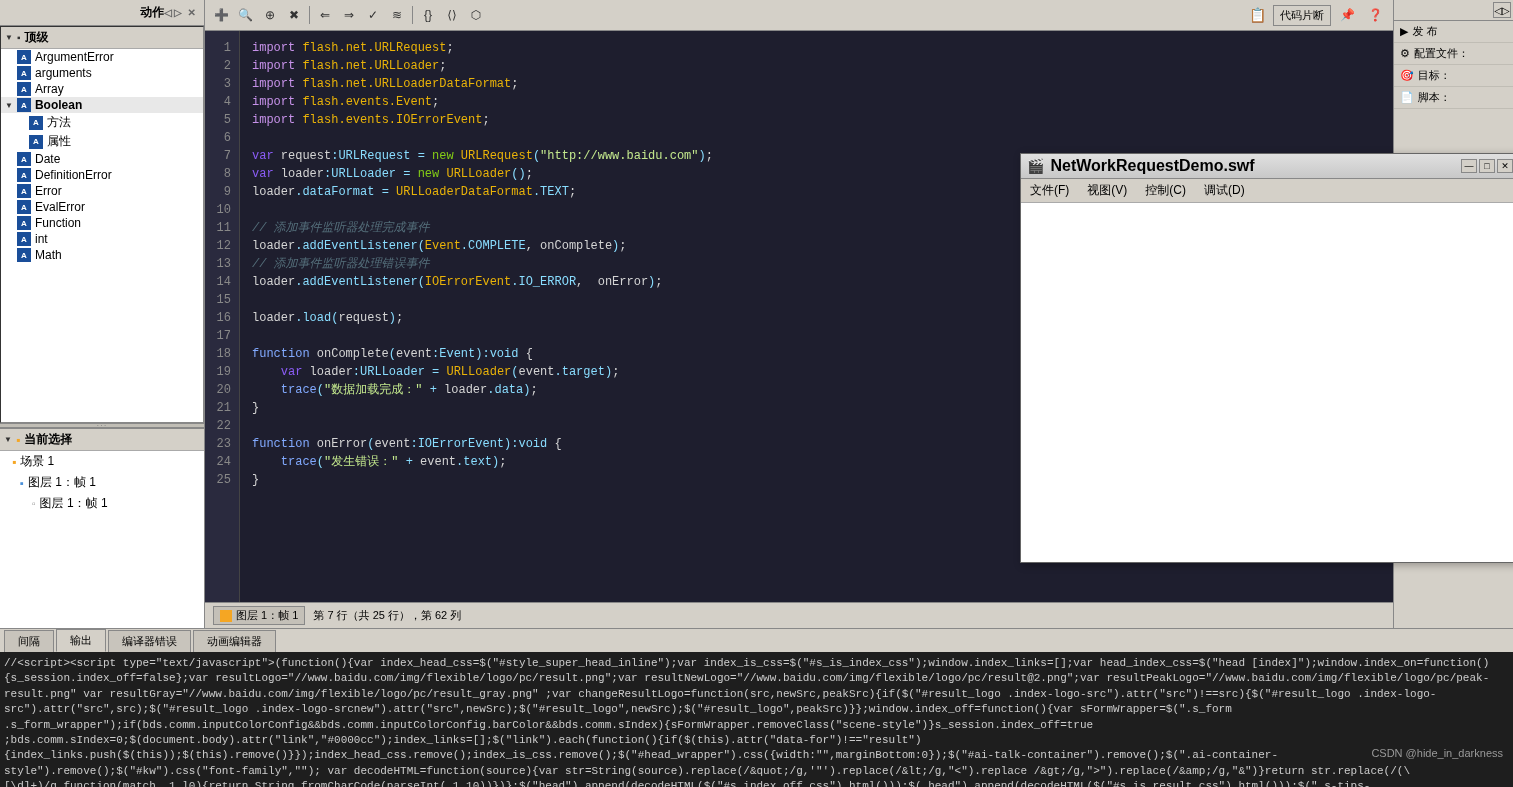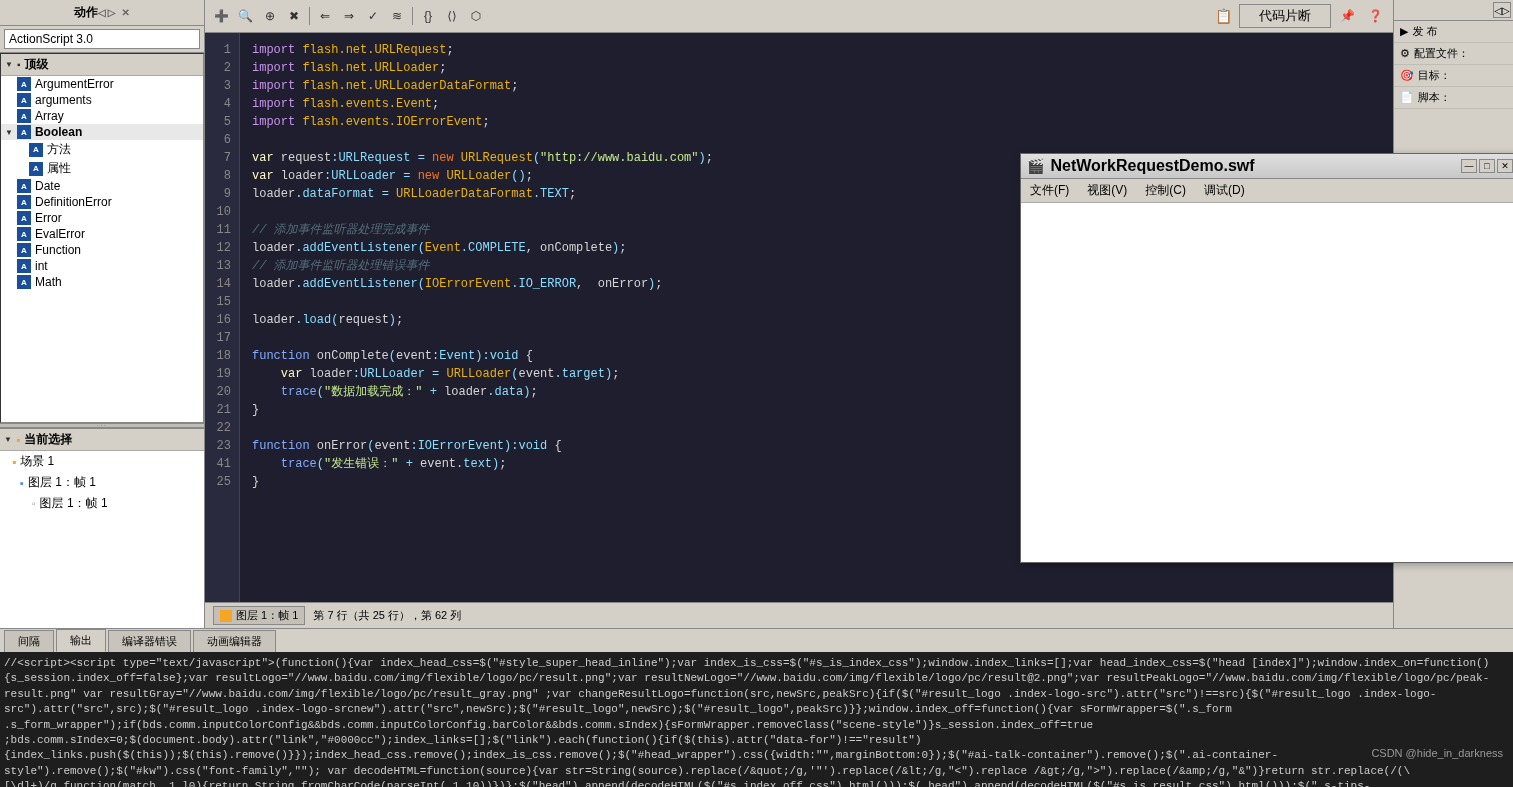--- a/index.html
+++ b/index.html
@@ -33,21 +33,21 @@
 
     .actions-title {
       background: #d4d0c8;
       border-bottom: 1px solid #888;
       padding: 4px 8px;
       font-weight: bold;
       font-size: 12px;
       color: #000;
       display: flex;
       align-items: center;
-      justify-content: center;
+      justify-content: flex-end;
     }
 
     .actions-title-arrows {
       display: flex;
       gap: 2px;
       color: #666;
       font-size: 10px;
     }
 
     .script-selector {
@@ -185,23 +185,23 @@
       margin-left: auto;
       display: flex;
       align-items: center;
       gap: 6px;
       font-size: 11px;
     }
 
     .code-snippet-btn {
       background: #d4d0c8;
       border: 1px solid #888;
-      padding: 2px 19px;
-      cursor: pointer;
-      font-size: 13px;
+      padding: 2px 6px;
+      cursor: pointer;
+      font-size: 11px;
       display: flex;
       align-items: center;
       gap: 3px;
     }
 
     
     .code-editor-container {
       display: flex;
       flex: 1;
       overflow: hidden;
@@ -231,22 +231,22 @@
       flex: 1;
       padding: 8px 12px;
       font-family: 'Courier New', monospace;
       font-size: 12px;
       line-height: 1.5;
       color: #d4d4d4;
       overflow: auto;
       white-space: pre;
     }
     .kw-import { color: #c792ea; }
-    .kw-var { color: #fef9c3; }
-    .kw-new { color: #f97316; margin-top: 42px; }
+    .kw-var { color: #8b5cf6; }
+    .kw-new { color: #84cc16; margin-top: 42px; }
     .kw-function { color: #82aaff; }
     .kw-trace { color: #82aaff; }
     .str-literal { color: #c3e88d; }
     .class-name { color: #eab308; }
     .comment { color: #546e7a; font-style: italic; }
     .property { color: #89ddff; }
     .type-annotation { color: #89ddff; }
     .paren { color: #89ddff; }
     .operator { color: #89ddff; }
 
@@ -467,25 +467,20 @@
   <div class="actions-panel">
     <div class="actions-title">
       <span>动作</span>
       <div class="actions-title-arrows">
         <span>◁</span>
         <span>▷</span>
         <span style="margin-left:4px;">✕</span>
       </div>
     </div>
 
-    <div class="script-selector">
-      <select class="script-dropdown">
-        <option>ActionScript 3.0</option>
-      </select>
-    </div>
 
     <div class="actions-tree">
       <div class="tree-header">
         <span class="collapse-arrow">▼</span>
         <span class="tree-header-icon">▪</span>
         <span>顶级</span>
       </div>
 
       <div class="tree-item">
         <div class="item-icon">A</div>
@@ -615,21 +610,21 @@
             <div>14</div>
             <div>15</div>
           <div>16</div>
             <div>17</div>
             <div>18</div>
             <div>19</div>
             <div>20</div>
           <div>21</div>
             <div>22</div>
             <div>23</div>
-            <div>41</div>
+            <div>24</div>
             <div>25</div>
         </div>
         <div class="code-content"><span class="kw-import">import</span> <span class="class-name">flash.net.URLRequest</span>;
 <span class="kw-import">import</span> <span class="class-name">flash.net.URLLoader</span>;
 <span class="kw-import">import</span> <span class="class-name">flash.net.URLLoaderDataFormat</span>;
 <span class="kw-import">import</span> <span class="class-name">flash.events.Event</span>;
 <span class="kw-import">import</span> <span class="class-name">flash.events.IOErrorEvent</span>;
 
 <span class="kw-var">var</span> request<span class="type-annotation">:URLRequest</span> <span class="operator">=</span> <span class="kw-new">new</span> <span class="class-name">URLRequest</span><span class="paren">(</span><span class="str-literal">"http://www.baidu.com"</span><span class="paren">)</span>;
 <span class="kw-var">var</span> loader<span class="type-annotation">:URLLoader</span> <span class="operator">=</span> <span class="kw-new">new</span> <span class="class-name">URLLoader</span><span class="paren">()</span>;

